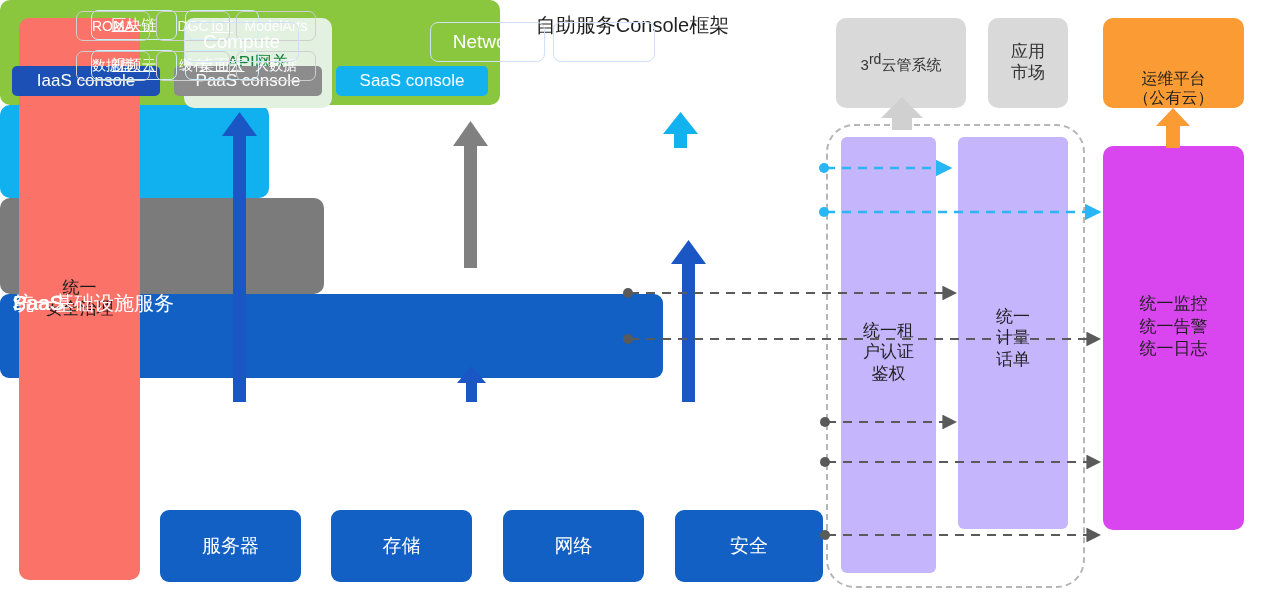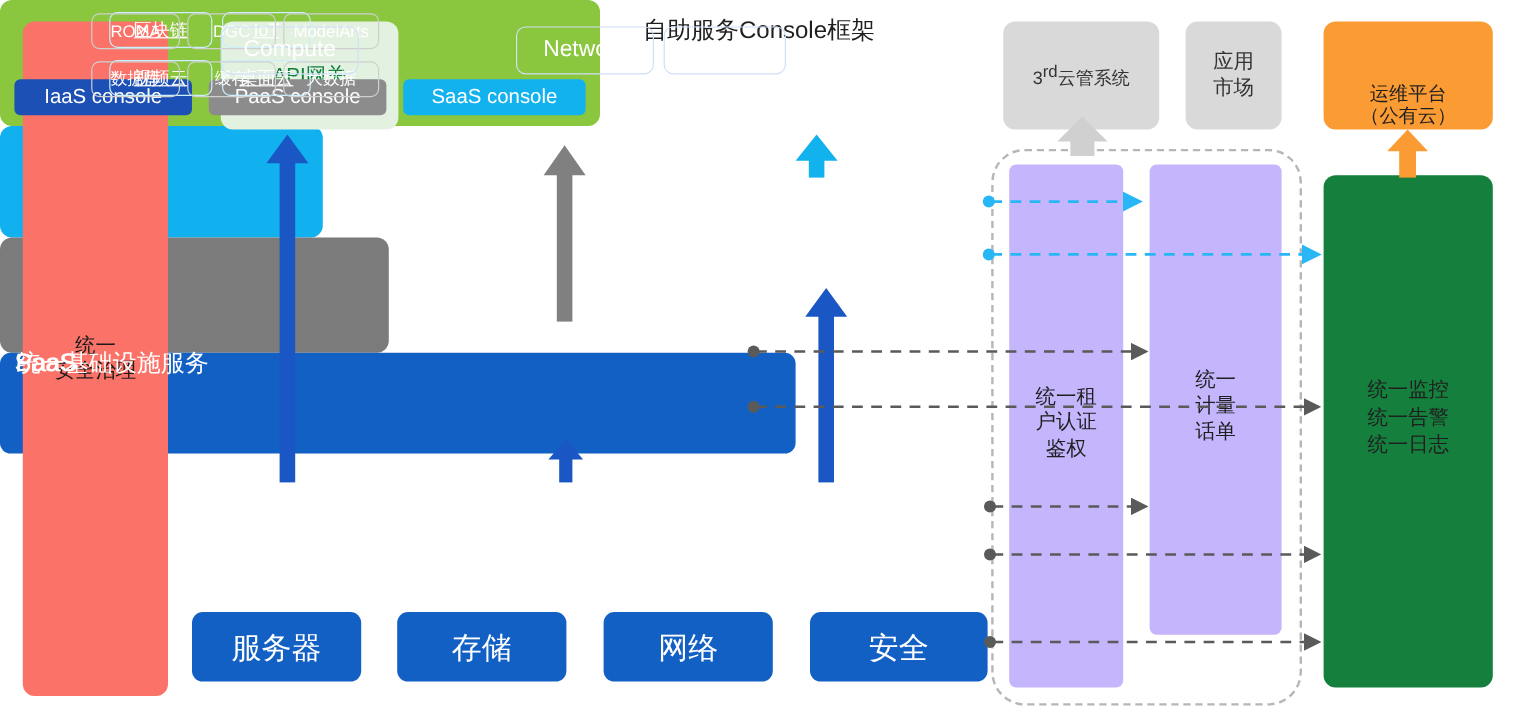--- a/index.html
+++ b/index.html
@@ -52,38 +52,38 @@
   
   #infra{left:160px;top:400px;width:663px;height:84px;background:#1360c4;border-radius:9px;display:block;}
   #infra .lbl{position:absolute;left:14px;top:50%;transform:translateY(-50%);color:#fff;font-size:20px;}
   #infra .ib{position:absolute;top:22px;height:38px;border:1.6px solid #cfe0f7;border-radius:8px;color:#fff;font-size:19px;display:flex;align-items:center;justify-content:center;}
   #i-compute{left:184px;width:113px;}
   #i-storage{left:307px;width:113px;}
   #i-network{left:430px;width:113px;}
   #i-cce{left:553px;width:100px;}
 
   
-  .botbox{position:absolute;top:510px;height:58px;background:#1360c4;color:#fff;font-size:25px;border-radius:9px;display:flex;align-items:center;justify-content:center;}
+  .botbox{position:absolute;top:510px;height:72px;background:#1360c4;color:#fff;font-size:19px;border-radius:9px;display:flex;align-items:center;justify-content:center;}
   #b-srv{left:160px;width:141px;}
   #b-sto{left:331px;width:141px;}
   #b-net{left:503px;width:141px;}
   #b-sec{left:675px;width:148px;}
 
   
   #dashgroup{position:absolute;left:826px;top:124px;width:259px;height:464px;border:2.4px dashed #b6b6b6;border-radius:28px;box-sizing:border-box;}
 
   
   .gcol{position:absolute;background:#c4b5fd;border-radius:6px;display:flex;align-items:center;justify-content:center;text-align:center;color:#1f1f1f;font-size:17px;line-height:1.25;}
   #gcol1{left:841px;top:137px;width:95px;height:436px;}
   #gcol2{left:958px;top:137px;width:110px;height:392px;}
   #gcol1 .gtext{margin-top:-6px;}
   #gcol2 .gtext{margin-top:10px;}
 
   
-  #opscol{position:absolute;left:1103px;top:146px;width:141px;height:427px;background:#15803d;border-radius:10px;display:flex;align-items:center;justify-content:center;color:#1f1f1f;font-size:17px;line-height:1.35;text-align:center;}
+  #opscol{position:absolute;left:1103px;top:146px;width:141px;height:384px;background:#d946ef;border-radius:10px;display:flex;align-items:center;justify-content:center;color:#1f1f1f;font-size:17px;line-height:1.35;text-align:center;}
   #opscol .otext{margin-top:-22px;}
 
   
   #ovl{position:absolute;left:0;top:0;width:1265px;height:605px;pointer-events:none;}
 </style>
 </head>
 <body>
 
 <div id="stage">
 

